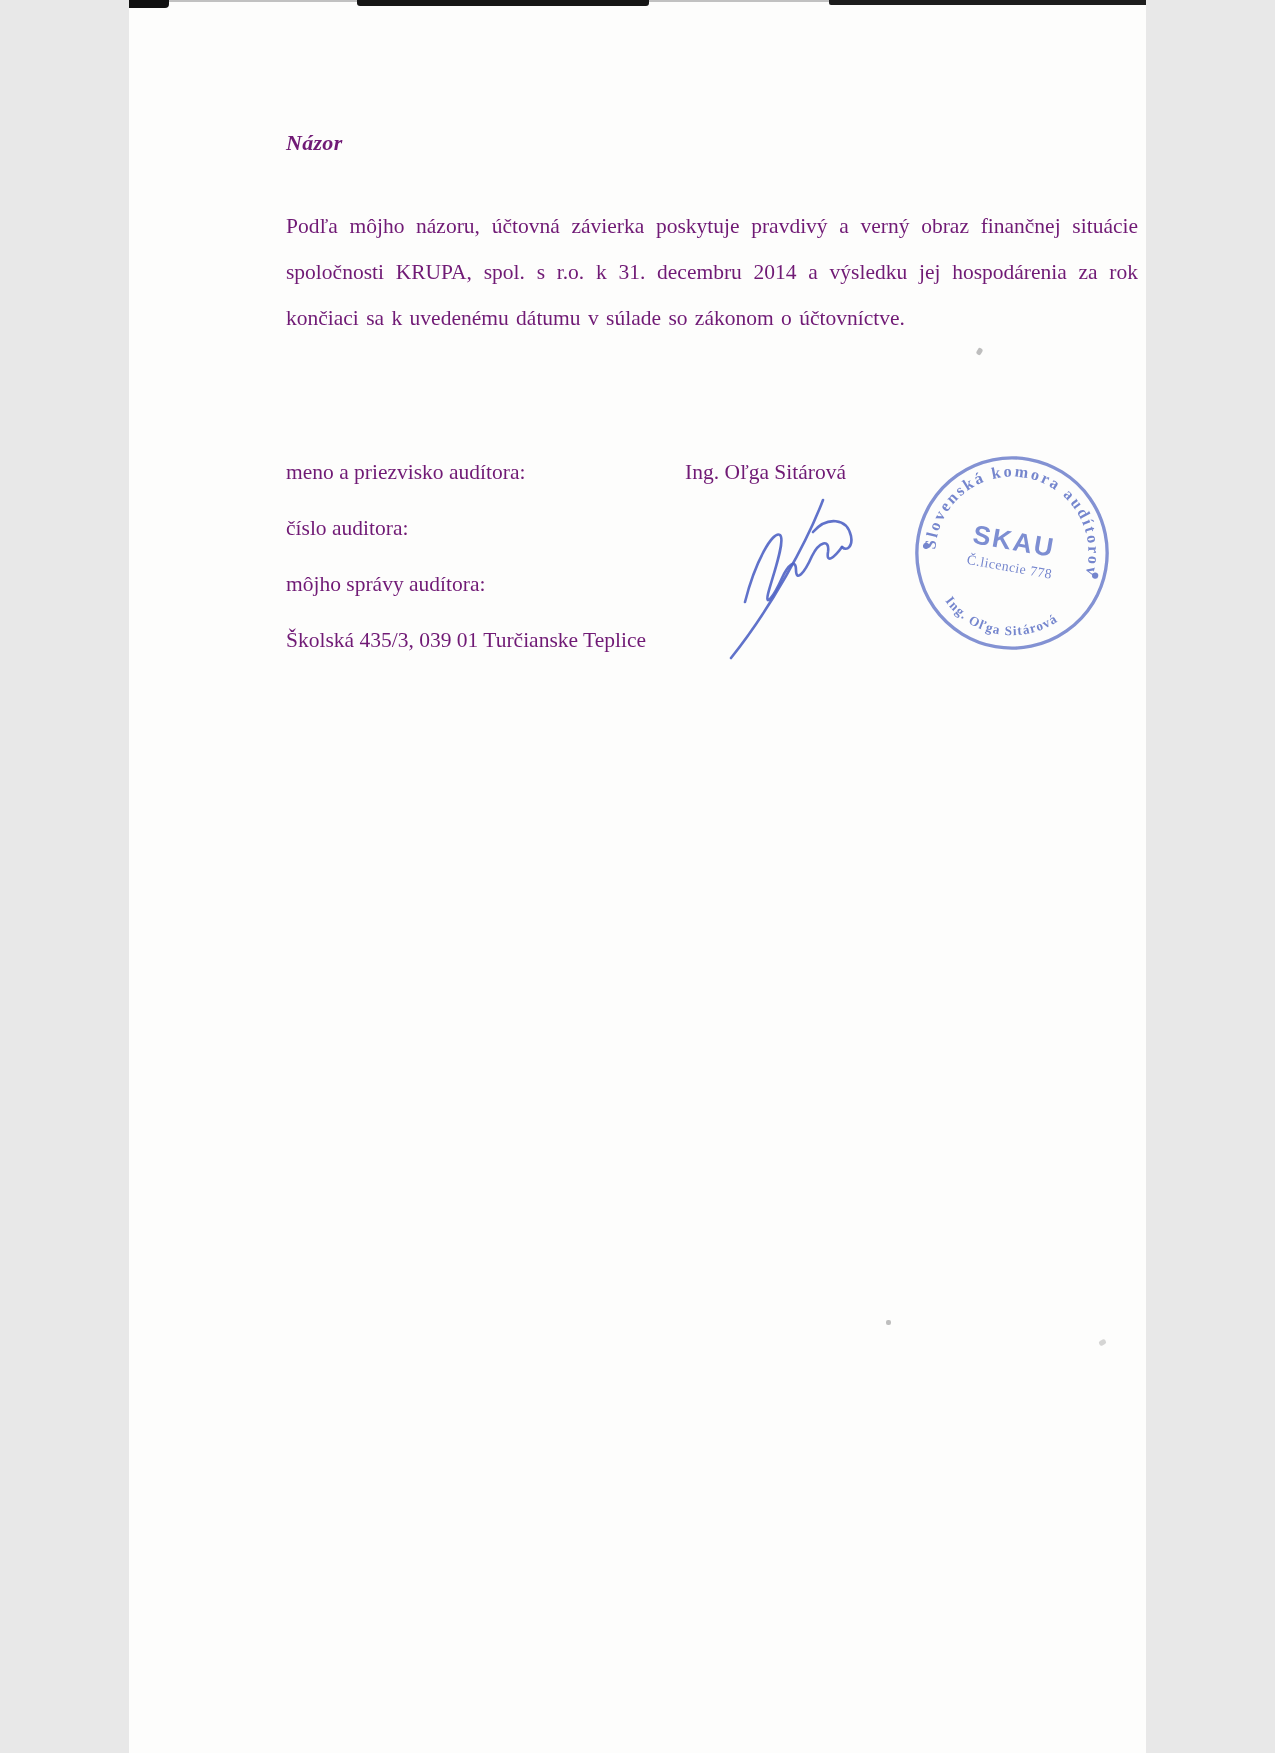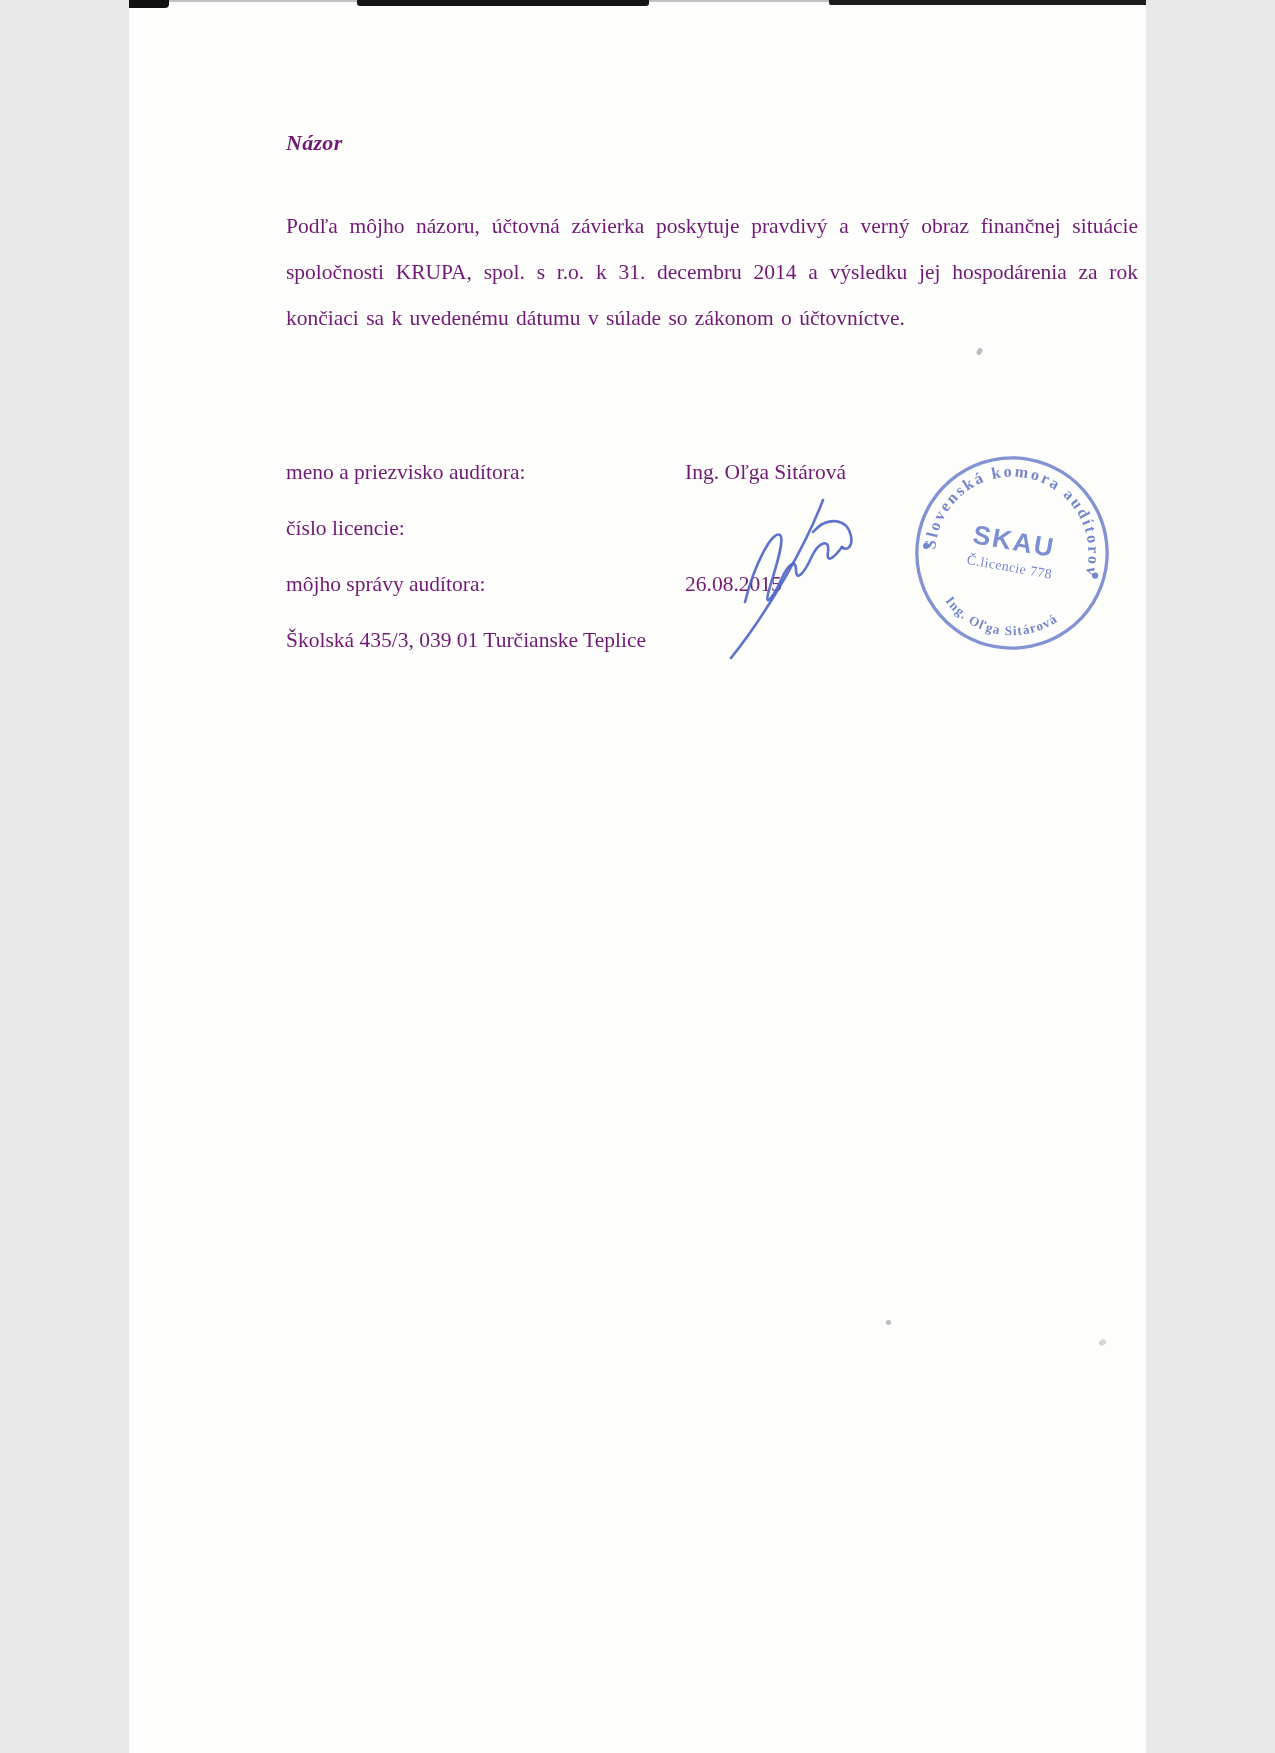--- a/index.html
+++ b/index.html
@@ -181,25 +181,24 @@
   <div class="doc-title">Názor</div>
 
   <div class="body-paragraph">Podľa môjho názoru, účtovná závierka poskytuje pravdivý a verný obraz finančnej situácie spoločnosti KRUPA, spol. s r.o. k 31. decembru 2014 a výsledku jej hospodárenia za rok končiaci sa k uvedenému dátumu v súlade so zákonom o účtovníctve.</div>
 
   <div class="fields">
     <div class="field-row">
       <div class="field-label">meno a priezvisko audítora:</div>
       <div class="field-value">Ing. Oľga Sitárová</div>
     </div>
     <div class="field-row">
-      <div class="field-label">číslo  licencie:</div>
+      <div class="field-label">číslo  auditora:</div>
     </div>
     <div class="field-row">
       <div class="field-label">môjho správy audítora:</div>
-      <div class="field-value">26.08.2015</div>
     </div>
     <div class="field-row">
       <div class="field-value">Školská 435/3, 039 01 Turčianske Teplice</div>
     </div>
   </div>
 
   <svg class="signature" width="170" height="175" viewBox="0 0 170 175" aria-hidden="true">
     <path d="M 108,10 C 92,52 56,118 16,168"></path>
     <path d="M 30,112 C 40,72 58,40 65,45 C 71,50 57,88 53,104 C 50,117 58,108 67,88
              C 73,75 81,68 81,80 C 81,92 89,84 97,66 C 104,52 115,48 113,62

